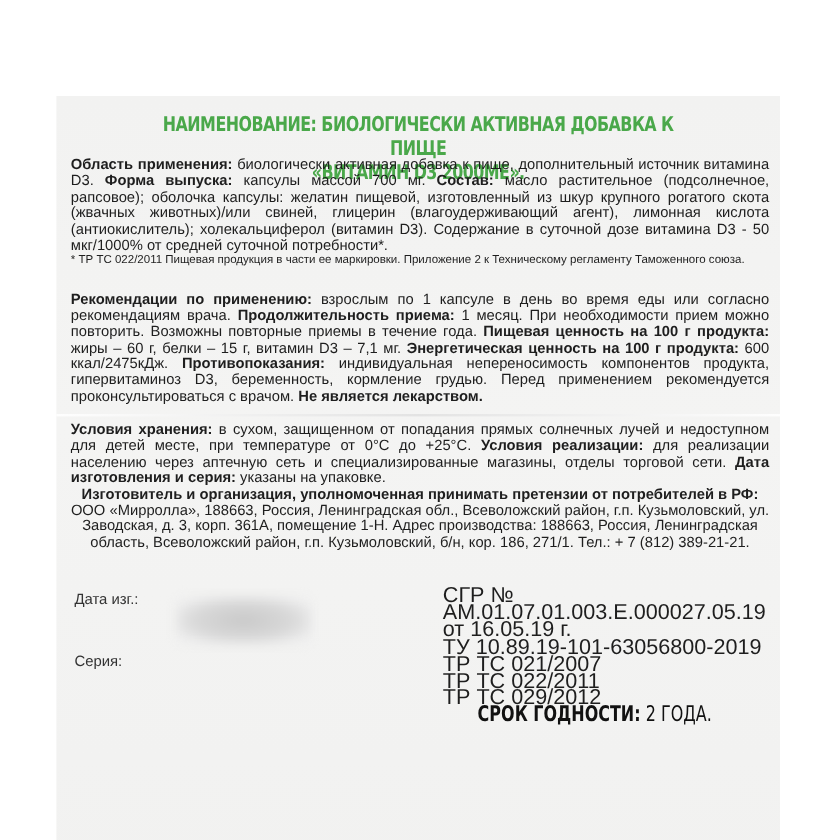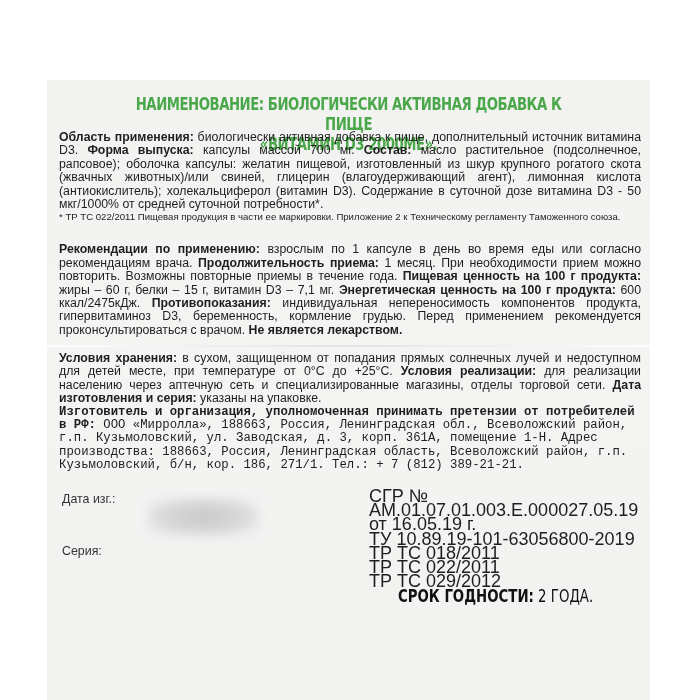--- a/index.html
+++ b/index.html
@@ -63,34 +63,34 @@
     <div class="note">* ТР ТС 022/2011 Пищевая продукция в части ее маркировки. Приложение 2 к Техническому регламенту Таможенного союза.</div>
     <div style="margin-top:21px;">
       <b>Рекомендации по применению:</b><span> взрослым по 1 капсуле в день во время еды или согласно рекомендациям врача. </span><b>Продолжительность приема:</b><span> 1 месяц. При необходимости прием можно повторить. Возможны повторные приемы в течение года. </span><b>Пищевая ценность на 100 г продукта:</b><span> жиры – 60 г, белки – 15 г, витамин D3 – 7,1 мг. </span><b>Энергетическая ценность на 100 г продукта:</b><span> 600 ккал/2475кДж. </span><b>Противопоказания:</b><span> индивидуальная непереносимость компонентов продукта, гипервитаминоз D3, беременность, кормление грудью. Перед применением рекомендуется проконсультироваться с врачом. </span><b>Не является лекарством.</b>
     </div>
   </div>
 
   <div class="seam" style="top:265px;"></div>
 
   <div class="block" style="top:272px;">
     <b>Условия хранения:</b><span> в сухом, защищенном от попадания прямых солнечных лучей и недоступном для детей месте, при температуре от 0°С до +25°С. </span><b>Условия реализации:</b><span> для реализации населению через аптечную сеть и специализированные магазины, отделы торговой сети. </span><b>Дата изготовления и серия:</b><span> указаны на упаковке.</span>
-    <div style="text-align:left;font-family:Liberation Mono, monospace;">
+    <div style="text-align:center;">
       <b>Изготовитель и организация, уполномоченная принимать претензии от потребителей в РФ:</b><span> ООО «Мирролла», 188663, Россия, Ленинградская обл., Всеволожский район, г.п. Кузьмоловский, ул. Заводская, д. 3, корп. 361А, помещение 1-Н. Адрес производства: 188663, Россия, Ленинградская область, Всеволожский район, г.п. Кузьмоловский, б/н, кор. 186, 271/1. Тел.: + 7 (812) 389-21-21.</span>
     </div>
   </div>
 
   <div class="meta-left" style="top:412px;">Дата изг.:</div>
   <div class="meta-left" style="top:464px;">Серия:</div>
   <div class="blur"></div>
 
   <div class="meta-right">
     <div>СГР № АМ.01.07.01.003.Е.000027.05.19</div>
     <div>от 16.05.19 г.</div>
     <div>ТУ 10.89.19-101-63056800-2019</div>
-    <div>ТР ТС 018/2011</div>
+    <div>ТР ТС 021/2007</div>
     <div>ТР ТС 022/2011</div>
     <div>ТР ТС 029/2012</div>
   </div>
 
   <div class="shelf">
     <span class="k">СРОК ГОДНОСТИ:</span><span> 2 ГОДА.</span>
   </div>
 </div>
 
 </body></html>

